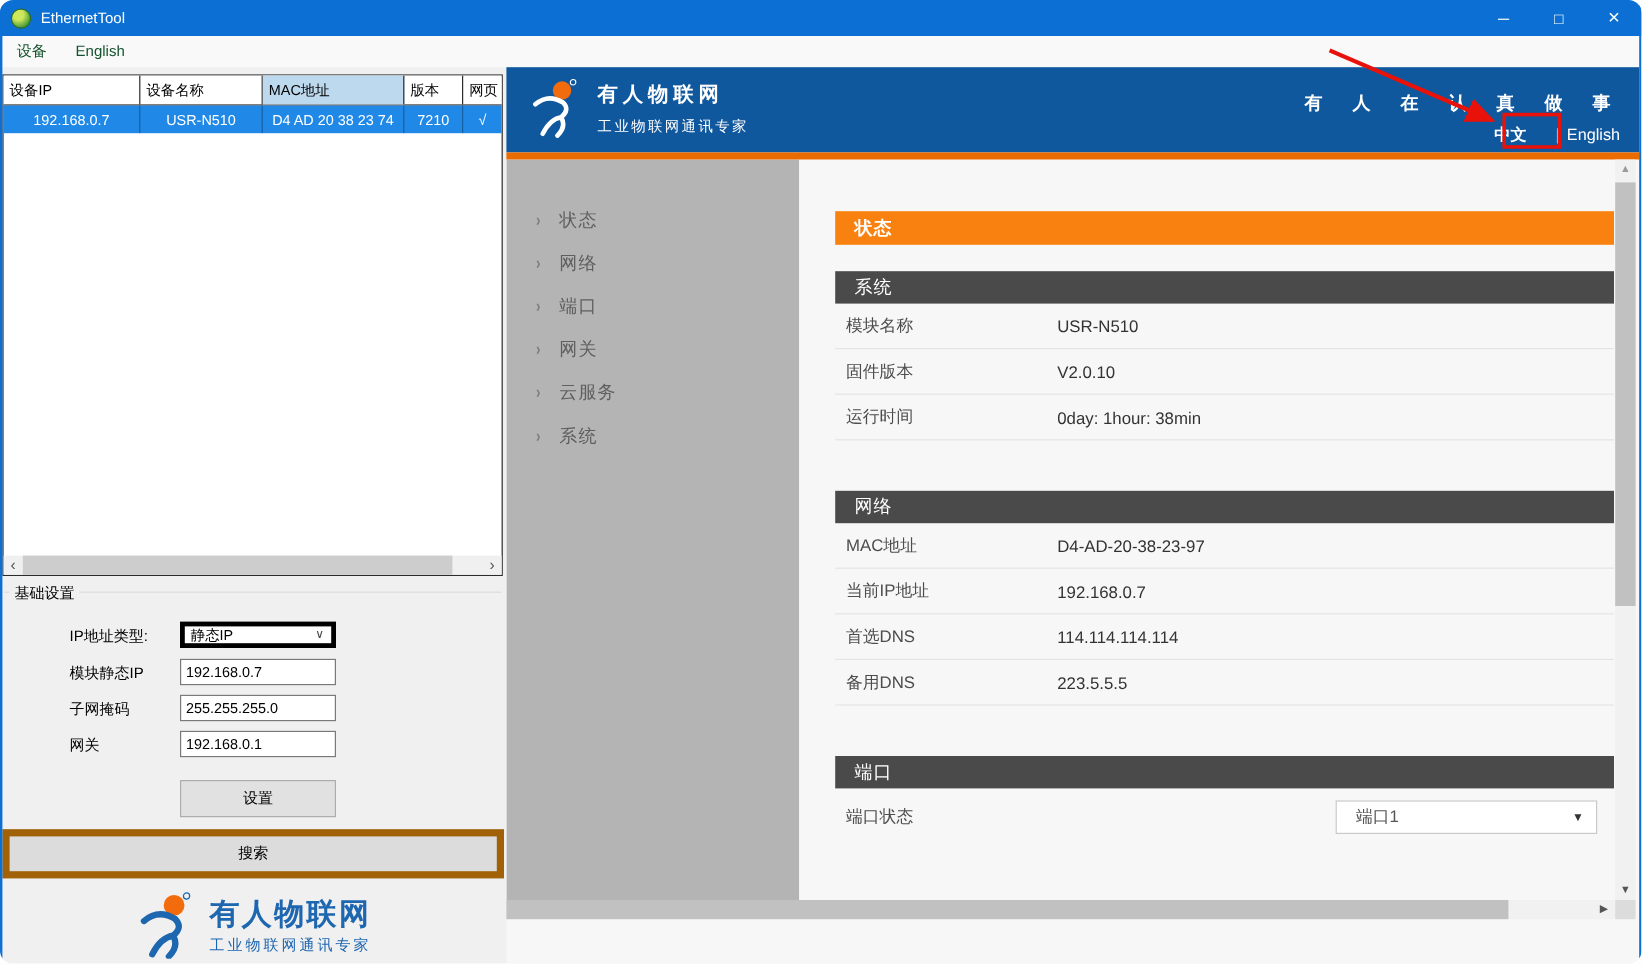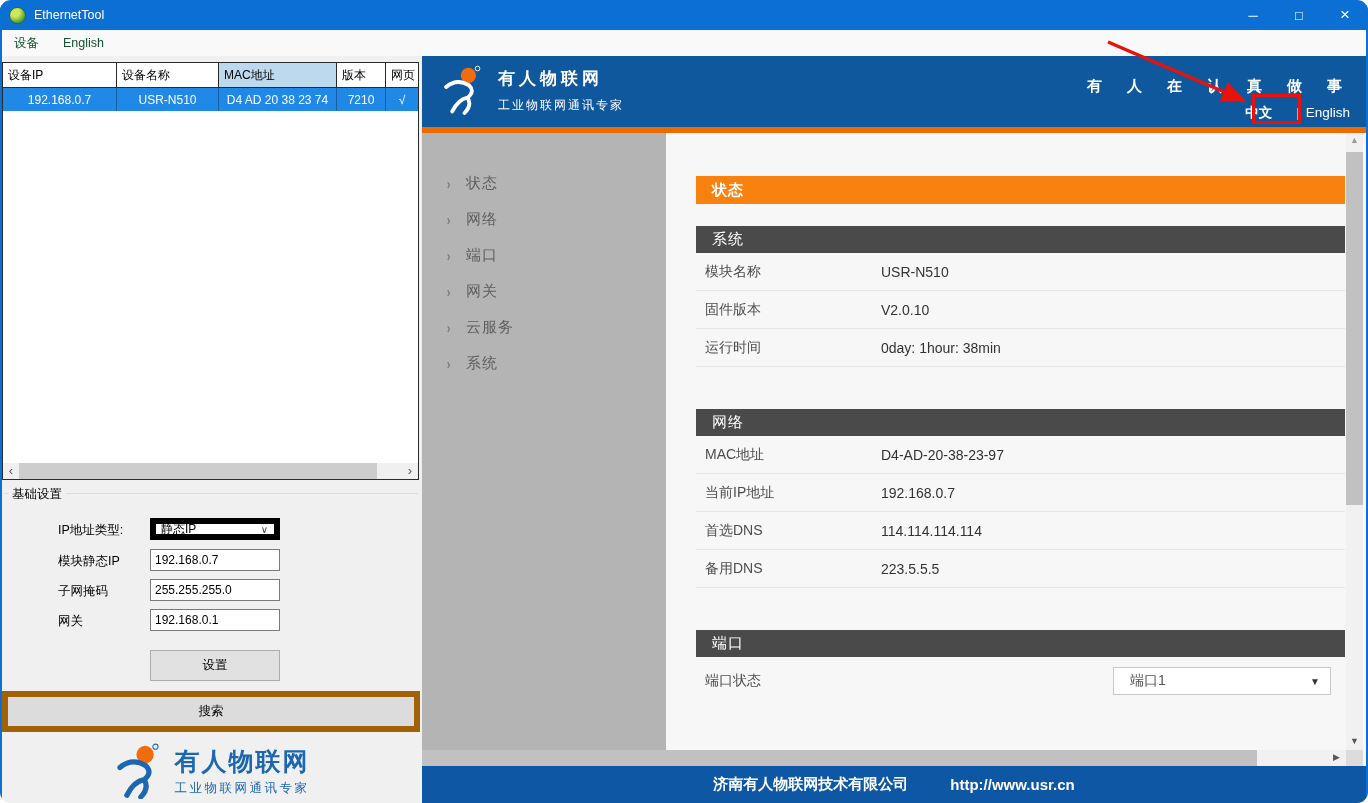--- a/index.html
+++ b/index.html
@@ -35,21 +35,21 @@
   .lv-hscroll { position:absolute; left:0; bottom:0; width:415px; height:16px; background:#f0f0f0; display:flex; align-items:center; }
   .lv-arrow { width:16px; text-align:center; color:#555; font-size:13px; line-height:14px; }
   .lv-thumb { height:16px; width:358px; background:#cdcdcd; }
   .lv-track-gap { flex:1; }
 
   .group-line { position:absolute; left:2px; top:437px; width:414px; height:1px; background:#dcdcdc; }
   .group-label { position:absolute; left:6px; top:430px; font-size:12.5px; background:#f0f0f0; padding:0 4px; }
 
   .form-label { position:absolute; left:56px; font-size:12.5px; color:#000; }
   .form-ctl { position:absolute; left:148px; width:130px; height:22px; font-size:12px; }
-  .combo { border:6px solid #000000; background:#fff; display:flex; align-items:center; padding-left:5px; }
+  .combo { border:4px solid #000000; background:#fff; display:flex; align-items:center; padding-left:5px; }
   .combo .chev { margin-left:auto; padding-right:6px; color:#444; font-size:10px; }
   input.textbox { border:1px solid #7a7a7a; background:#fff; padding-left:4px; font-size:12px; font-family:"Liberation Sans",sans-serif; }
   .btn-set { position:absolute; left:148px; top:594px; width:130px; height:31px; background:#e1e1e1; border:1px solid #adadad; font-size:12.5px; display:flex; align-items:center; justify-content:center; }
   .btn-search { position:absolute; left:0; top:635px; width:418px; height:41px; background:#dcdcdc; border:6px solid #a16207; font-size:12.5px; display:flex; align-items:center; justify-content:center; }
 
   .left-logo { position:absolute; left:0; top:682px; width:418px; height:65px; display:flex; align-items:center; justify-content:center; gap:10px; color:#1d66b0; }
   .left-logo .txt .brand { font-size:25px; font-weight:bold; letter-spacing:2px; }
   .left-logo .txt .slogan { font-size:12.5px; letter-spacing:2.5px; margin-top:2px; }
 
   
@@ -304,24 +304,20 @@
       <div class="vs-up">▲</div>
       <div class="vs-thumb"></div>
       <div class="vs-down">▼</div>
     </div>
     <div class="hscroll">
       <div class="hs-thumb"></div>
       <div class="hs-right">▶</div>
     </div>
     <div class="scroll-corner"></div>
 
-    <div class="web-footer">
-      <span>济南有人物联网技术有限公司</span>
-      <span>http://www.usr.cn</span>
-    </div>
   </div>
 
   <div class="win-border left"></div>
   <div class="win-border right"></div>
 
   <svg class="annot-svg" width="1368" height="803">
     <defs>
       <marker id="arr" markerWidth="7" markerHeight="6" refX="6" refY="3" orient="auto">
         <path d="M0,0 L7,3 L0,6 z" fill="#e8120a"></path>
       </marker>

